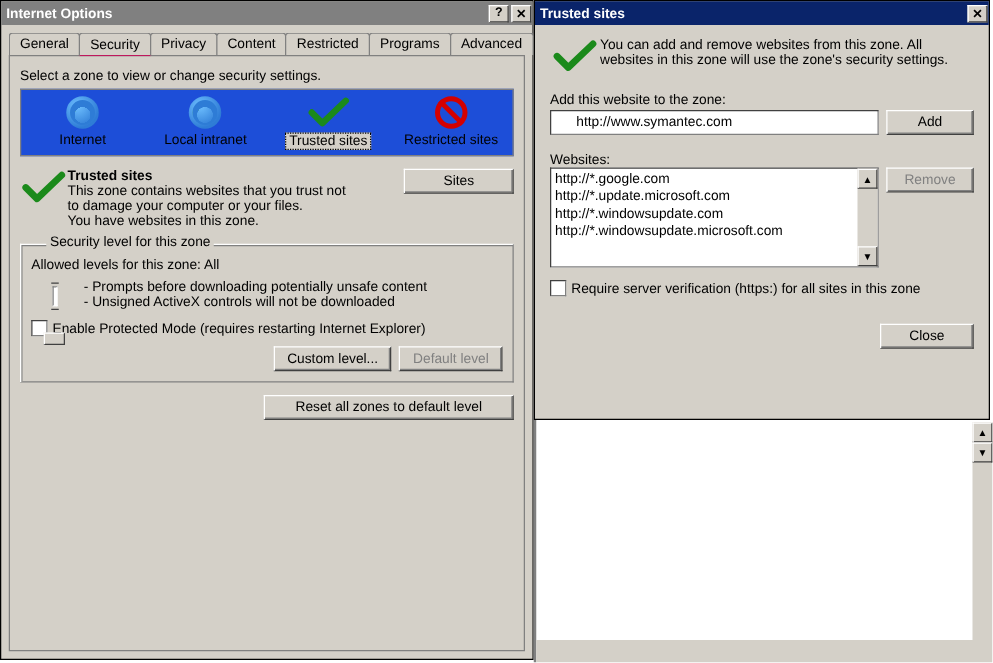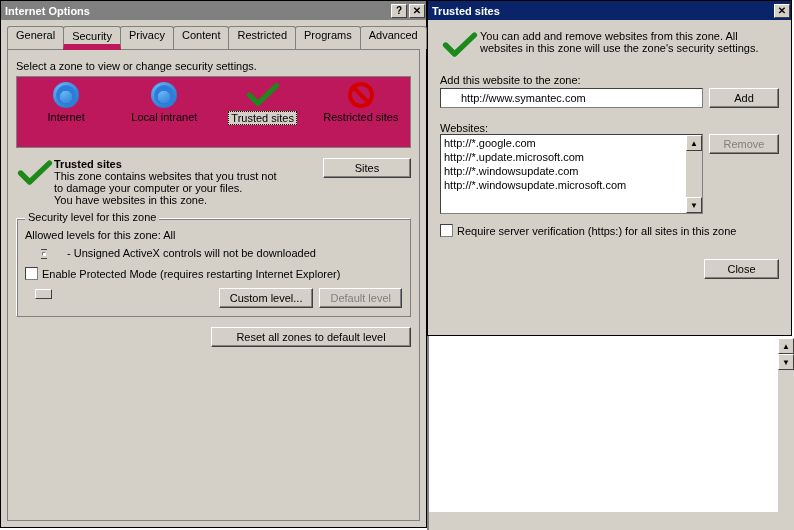--- a/index.html
+++ b/index.html
@@ -7,43 +7,43 @@
 .container { display: flex; width: 794px; height: 530px; }
 
 
 .inet-options { width: 427px; height: 528px; background: #d4d0c8; border: 1px solid #000; position: relative; display: flex; flex-direction: column; }
 .titlebar { background: #808080; color: #fff; height: 19px; display: flex; align-items: center; padding-left: 4px; font-weight: bold; }
 .titlebar .spacer { flex: 1; }
 .titlebtn { width: 16px; height: 14px; margin: 0 1px; background: #d4d0c8; border: 1px solid #fff; border-right-color: #404040; border-bottom-color: #404040; color: #000; font-size: 10px; display: flex; align-items: center; justify-content: center; cursor: pointer; font-weight: bold; }
 .titlebar.active { background: #0a246a; }
 .tabs { display: flex; margin: 6px 6px 0 6px; }
 .tab { padding: 2px 8px; background: #d4d0c8; border: 1px solid #808080; border-bottom: none; border-top-left-radius: 3px; border-top-right-radius: 3px; margin-right: -1px; cursor: pointer; position: relative; }
-.tab.active { background: #d4d0c8; border-bottom: 6px solid #be185d; z-index: 2; margin-bottom: -1px; padding-top: 3px; }
+.tab.active { background: #d4d0c8; border-bottom: 1px solid #be185d; z-index: 2; margin-bottom: -1px; padding-top: 3px; }
 .tab-panel { margin: 0 6px 6px 6px; border: 1px solid #808080; background: #d4d0c8; flex: 1; padding: 10px 8px 8px 8px; display: flex; flex-direction: column; }
 .zone-label { margin-bottom: 4px; }
-.zone-box { background: #be185d; border: 1px solid #808080; height: 72px; display: flex; padding-top: 4px; }
+.zone-box { background: #1d4ed8; border: 1px solid #808080; height: 54px; display: flex; padding-top: 4px; }
 .zone-item { flex: 1; text-align: center; cursor: pointer; }
 .zone-item.selected .zone-name { background: #d4d0c8; border: 1px dotted #000; padding: 0 2px; display: inline-block; }
 .zone-icon { width: 28px; height: 28px; margin: 0 auto 2px; display: flex; align-items: center; justify-content: center; }
 .globe { width: 26px; height: 26px; border-radius: 50%; background: radial-gradient(circle at 35% 30%, #6fc0ff, #2e7cd6 70%); position: relative; }
 .globe::after { content: ""; position: absolute; inset: 3px; border-radius: 50%; background: radial-gradient(circle at 50% 60%, transparent 40%, #2e7cd6 41%), linear-gradient(120deg, #3ea04b 30%, transparent 31%); }
 .checkmark-lg { width: 34px; height: 28px; }
 .checkmark-lg svg { width: 34px; height: 28px; }
 .nosign { width: 26px; height: 26px; border: 4px solid #d40000; border-radius: 50%; position: relative; }
 .nosign::after { content:""; position:absolute; width: 26px; height: 4px; background:#d40000; top: 7px; left: -4px; transform: rotate(45deg); }
 .desc-row { display: flex; margin-top: 10px; }
 .desc-check { width: 38px; display:flex; justify-content:center; }
 .desc-check svg { width: 36px; height: 30px; }
 .desc-text { flex: 1; padding-right: 6px; }
 .desc-text .title { font-weight: bold; }
 .sites-col { width: 88px; }
 .btn { min-width: 75px; padding: 3px 10px; background: #d4d0c8; border: 1px solid #404040; border-top-color: #fff; border-left-color: #fff; box-shadow: inset -1px -1px 0 #808080, inset 1px 1px 0 #d4d0c8; cursor: pointer; text-align:center; }
 .btn.disabled { color: #808080; cursor: default; }
 .groupbox { border: 1px solid #808080; border-top-color:#fff; border-left-color:#fff; box-shadow: inset 1px 1px 0 #808080; margin-top: 12px; padding: 10px 8px 8px; position: relative; }
-.groupbox .legend { position: absolute; top: -8px; left: 8px; background: #d4d0c8; padding: 0 3px; }
+.groupbox .legend { position: absolute; top: -8px; left: 20px; background: #d4d0c8; padding: 0 3px; }
 .level-row { display: flex; }
 .slider-col { width: 38px; display:flex; flex-direction:column; align-items:center; padding-top:2px; }
 .slider-track { width: 4px; flex:1; background: #fff; border:1px solid #808080; border-right-color:#fff; border-bottom-color:#fff; position:relative; margin:2px 0; }
 .slider-thumb { position:absolute; width:17px; height:10px; left:-8px; top: 36px; background:#d4d0c8; border:1px solid #404040; border-top-color:#fff; border-left-color:#fff; }
 .tick { width: 6px; height:1px; background:#404040; }
 .level-text { flex:1; }
 .level-text .name { font-weight: bold; }
 .level-text .bullets div { padding-left: 4px; }
 .protmode { margin-top: 8px; display:flex; align-items:center; }
 .chk { width:13px; height:13px; background:#fff; border:1px solid #808080; border-top-color:#404040; border-left-color:#404040; margin-right:4px; display:inline-flex; align-items:center; justify-content:center; }
@@ -148,20 +148,21 @@
         <div class="level-row">
           <div class="slider-col">
             <div class="tick"></div>
             <div class="slider-track">
                 <div class="slider-thumb"></div>
               </div>
             <div class="tick"></div>
           </div>
           <div class="level-text">
             <div class="bullets">
+              <div>- Prompts before downloading potentially unsafe content</div>
               <div>- Unsigned ActiveX controls will not be downloaded</div>
             </div>
           </div>
         </div>
         <div class="protmode">
           <span class="chk"></span>
           <span>Enable Protected Mode (requires restarting Internet Explorer)</span>
         </div>
         <div class="btn-row">
           <div class="btn">Custom level...</div>

